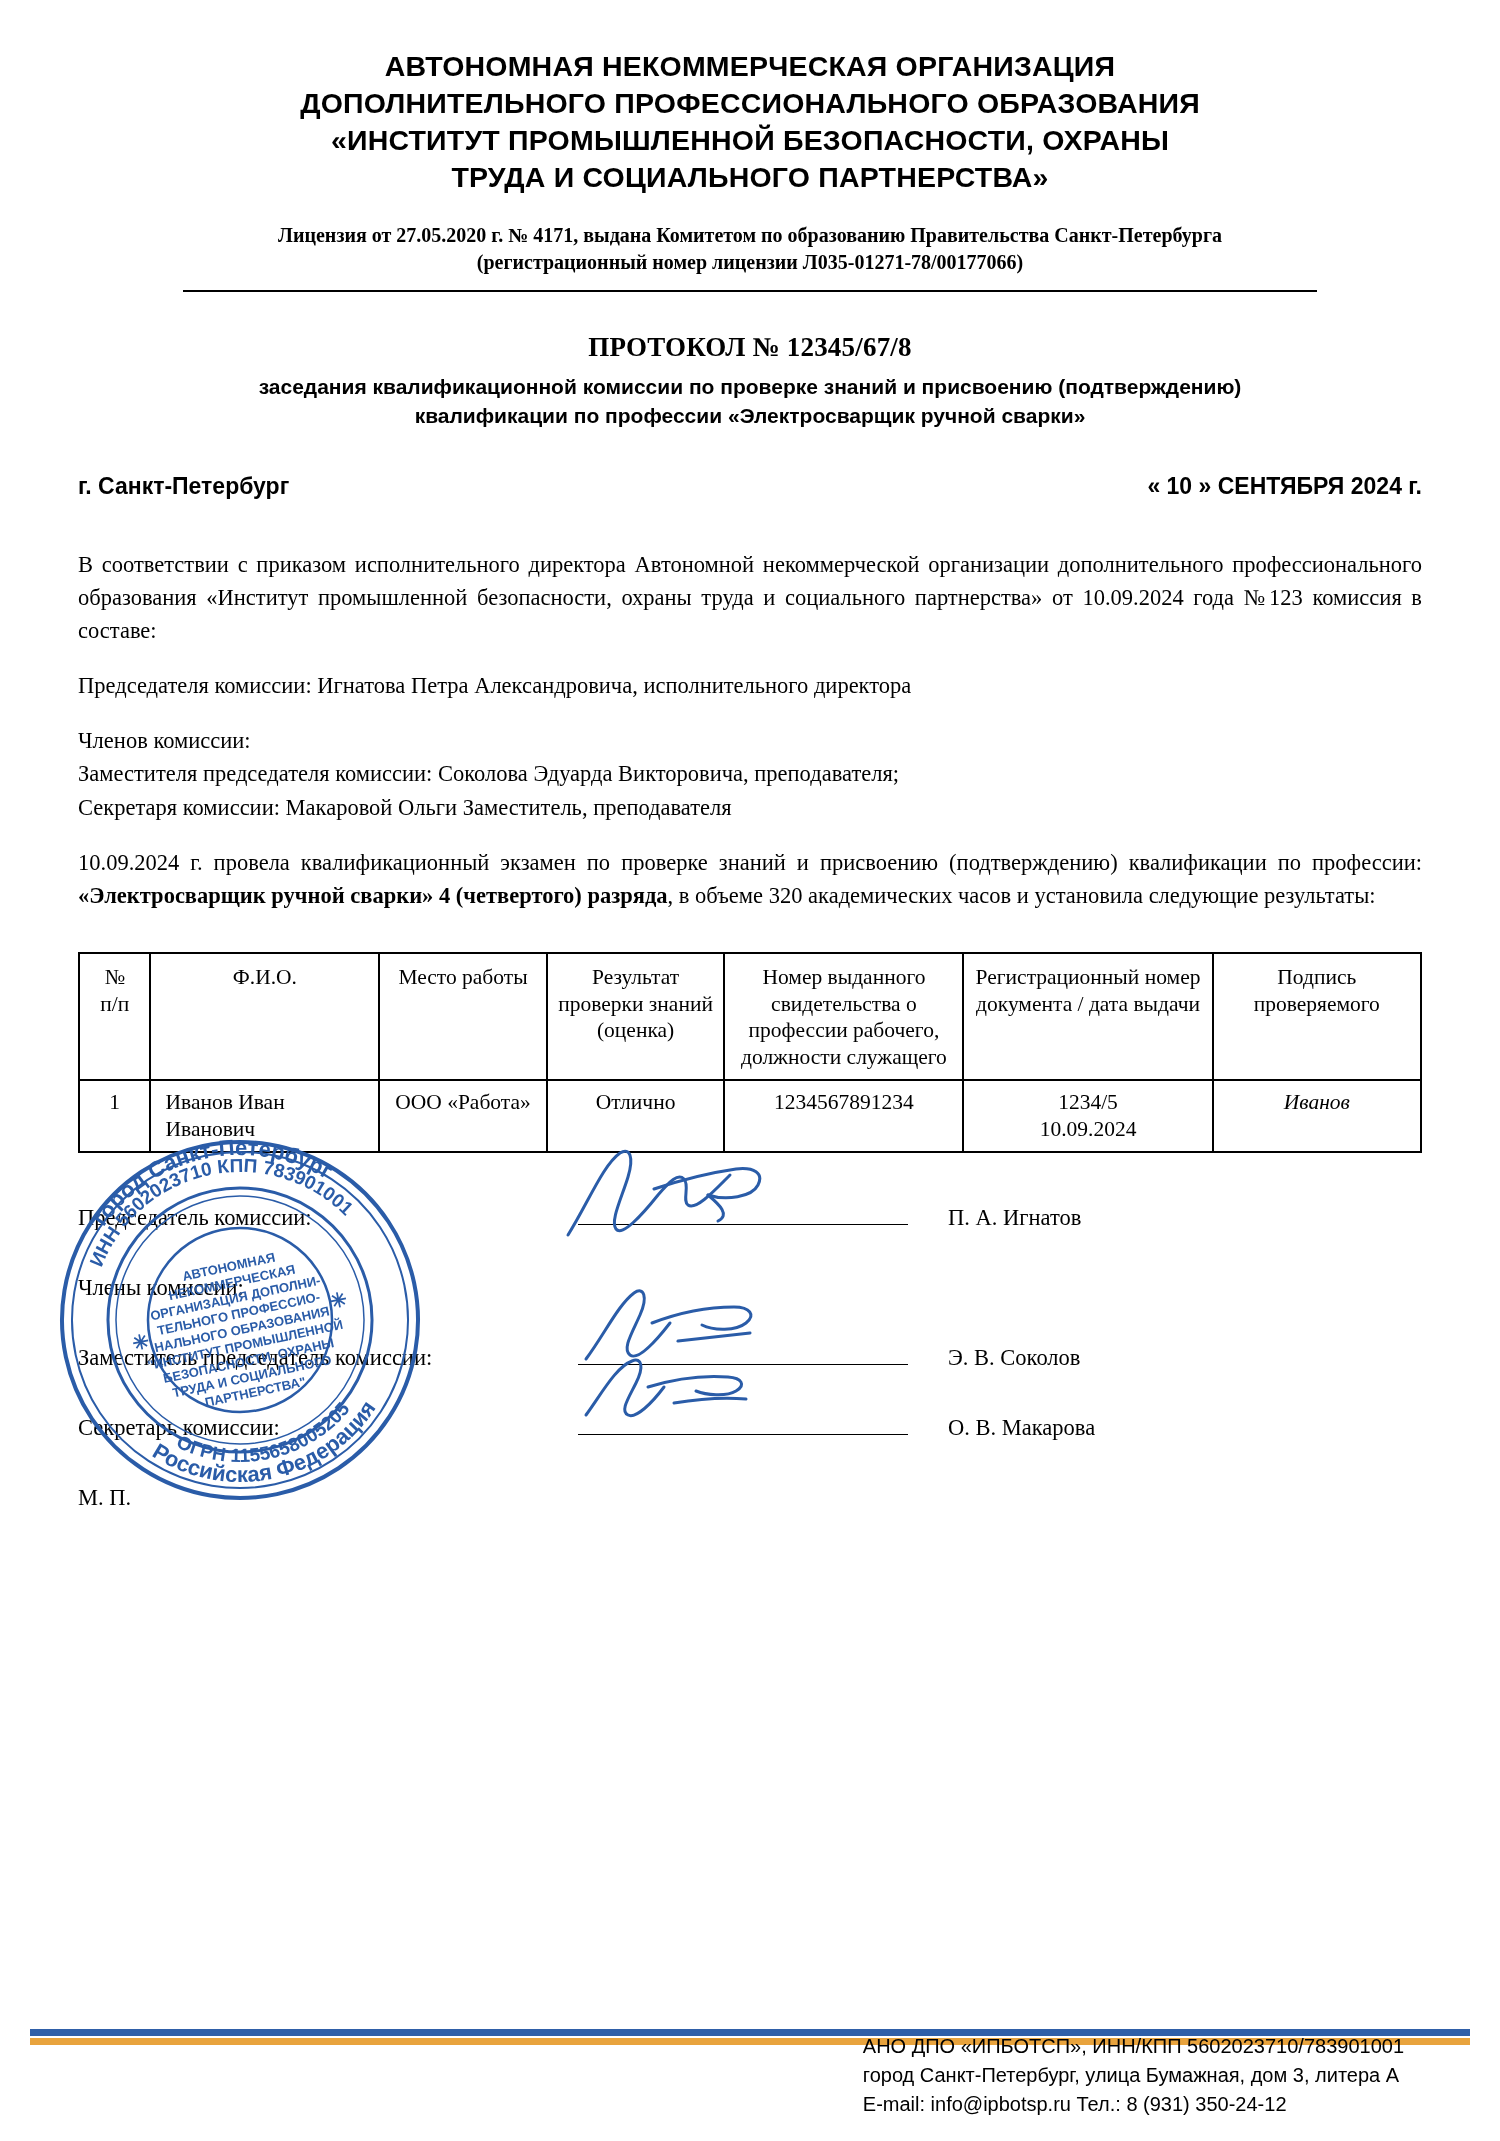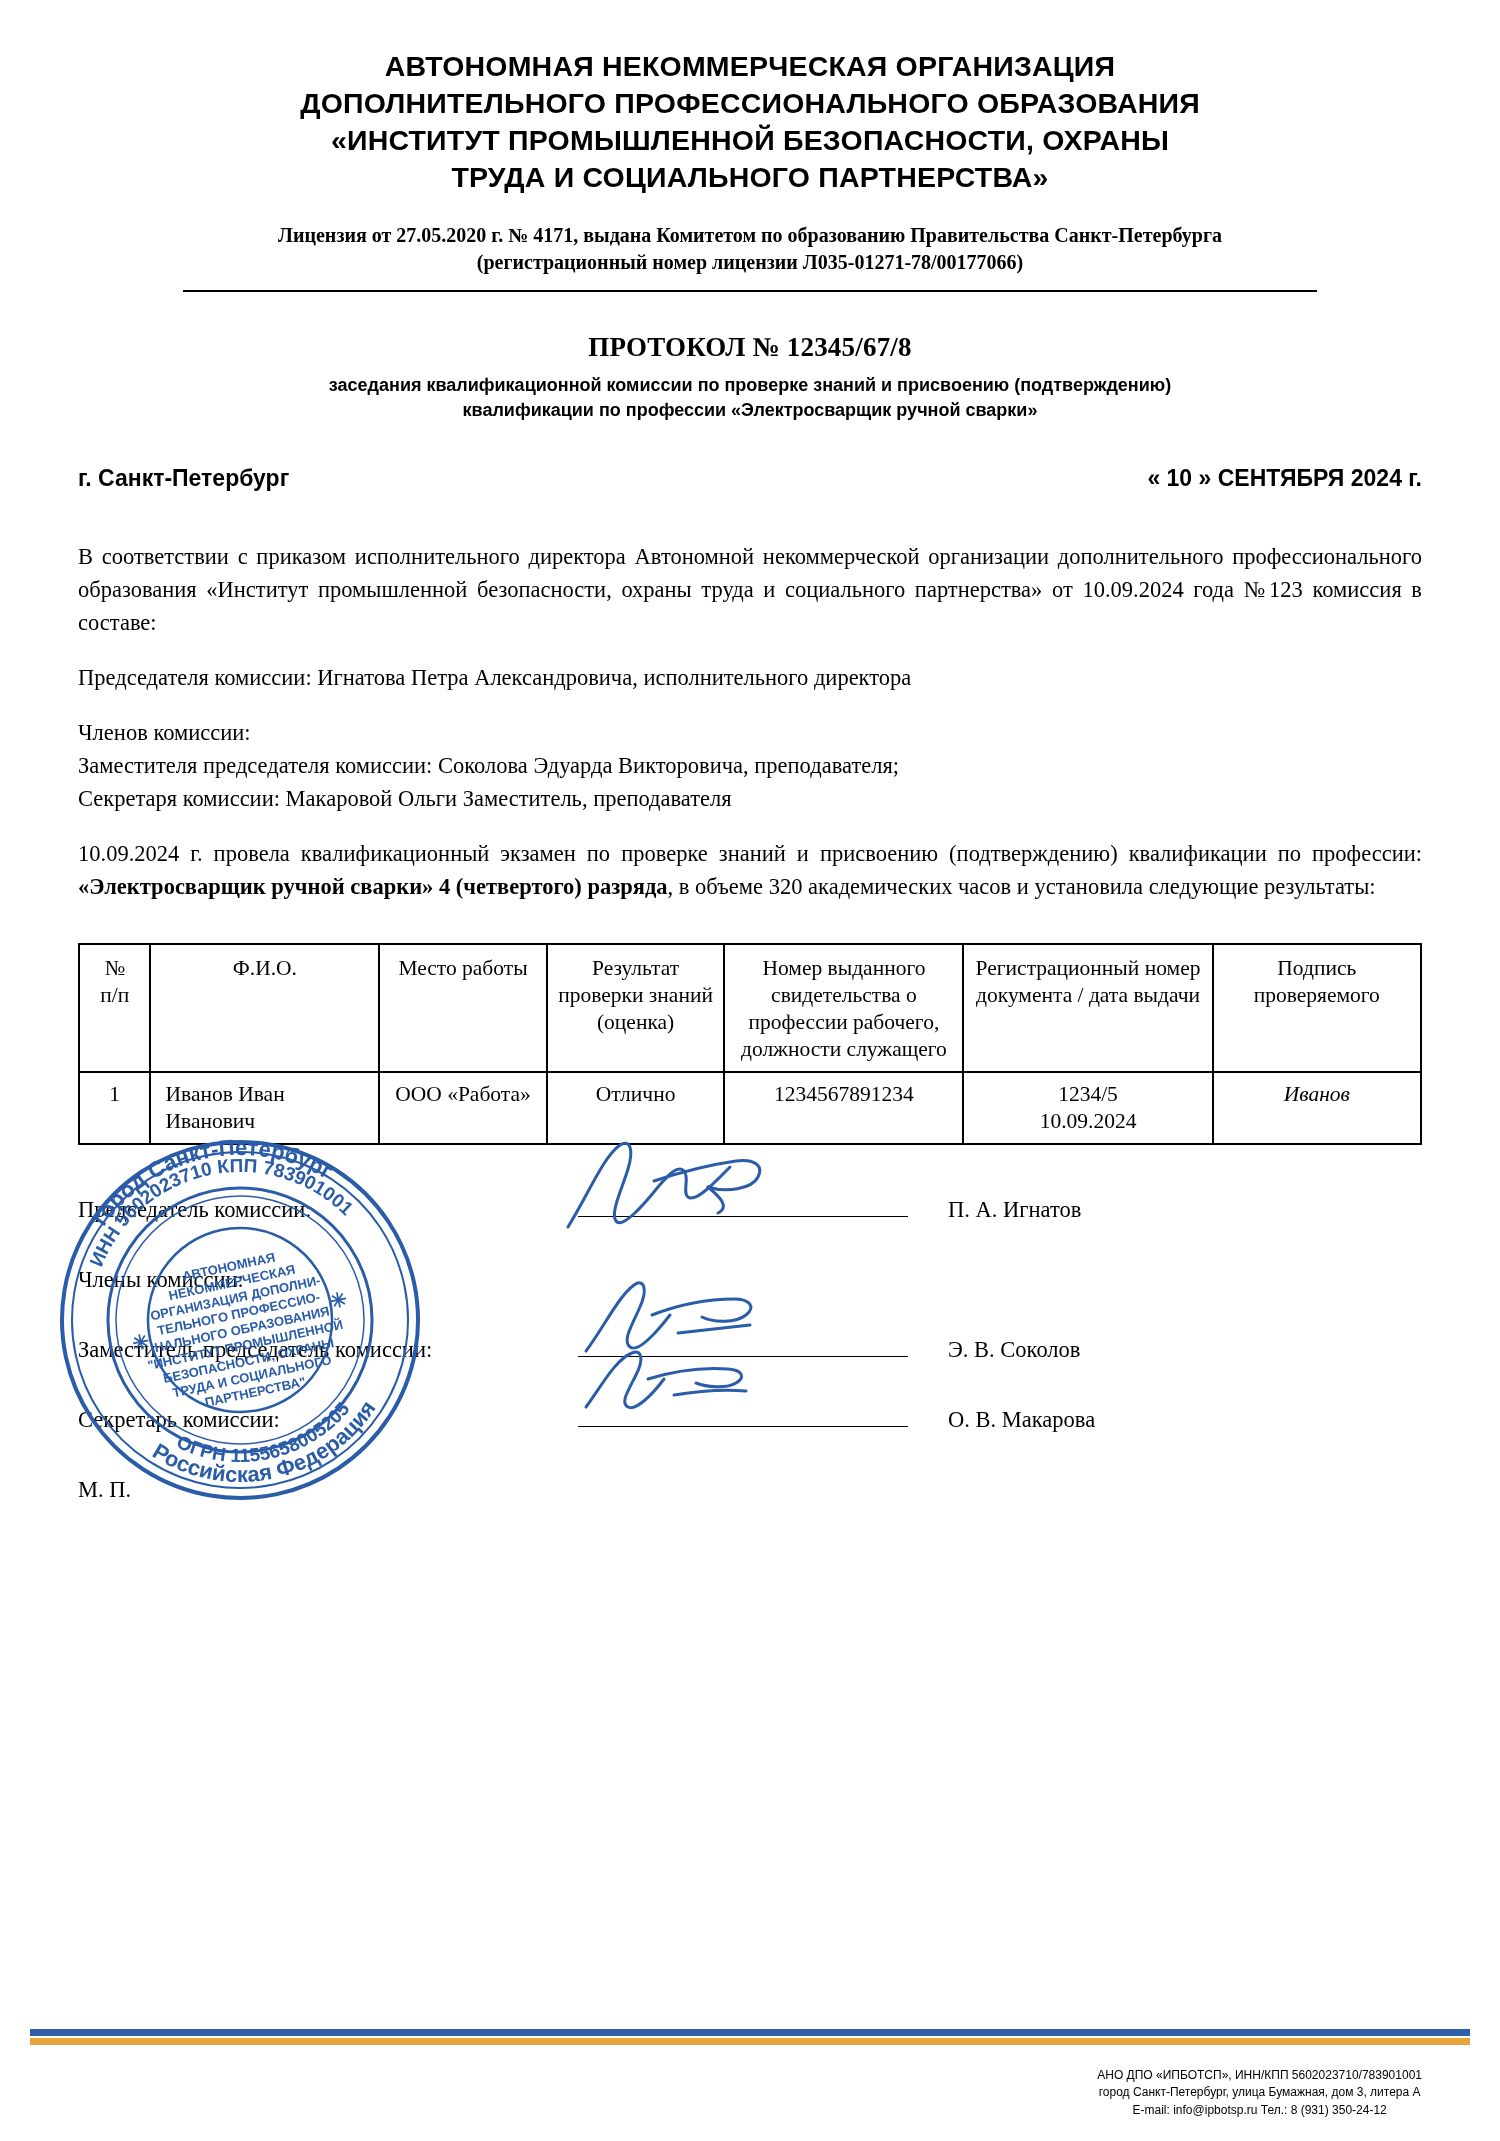--- a/index.html
+++ b/index.html
@@ -53,21 +53,21 @@
     text-align: center;
     font-weight: bold;
     font-size: 27px;
     margin-top: 40px;
     letter-spacing: 0.2px;
   }
   .protocol-sub {
     text-align: center;
     font-family: "Liberation Sans", sans-serif;
     font-weight: bold;
-    font-size: 18px;
+    font-size: 21px;
     line-height: 1.38;
     margin-top: 10px;
     padding: 0 18px;
   }
 
   
   .city-date {
     display: flex;
     justify-content: space-between;
     align-items: baseline;
@@ -167,25 +167,25 @@
   }
   .bar-orange {
     position: absolute;
     left: 30px; right: 30px;
     top: 9px;
     height: 7px;
     background: #e8a33d;
   }
   .footer-text {
     position: absolute;
-    right: 78px;
+    right: 96px;
     bottom: 22px;
-    text-align: center;
+    text-align: left;
     font-family: "Liberation Sans", sans-serif;
-    font-size: 12px;
+    font-size: 20px;
     line-height: 1.45;
     color: #000;
   }
 </style>
 </head>
 <body>
 
 <div class="page">
 
   <div class="org-header">

